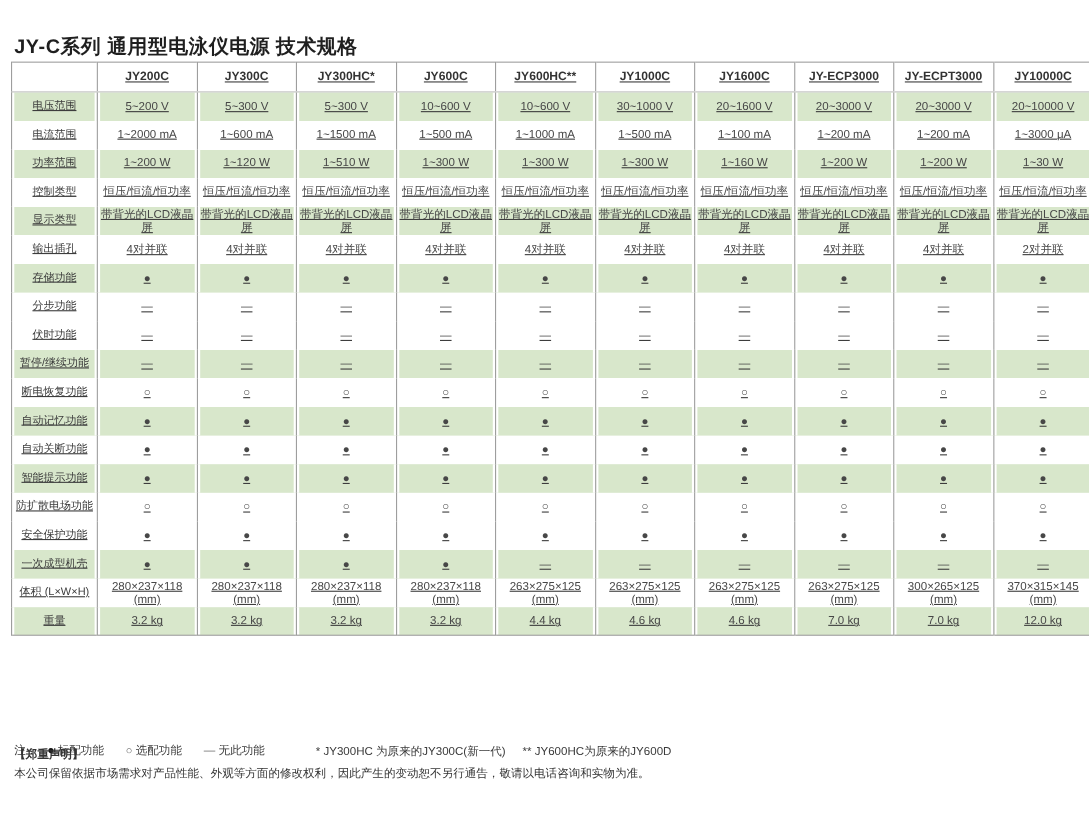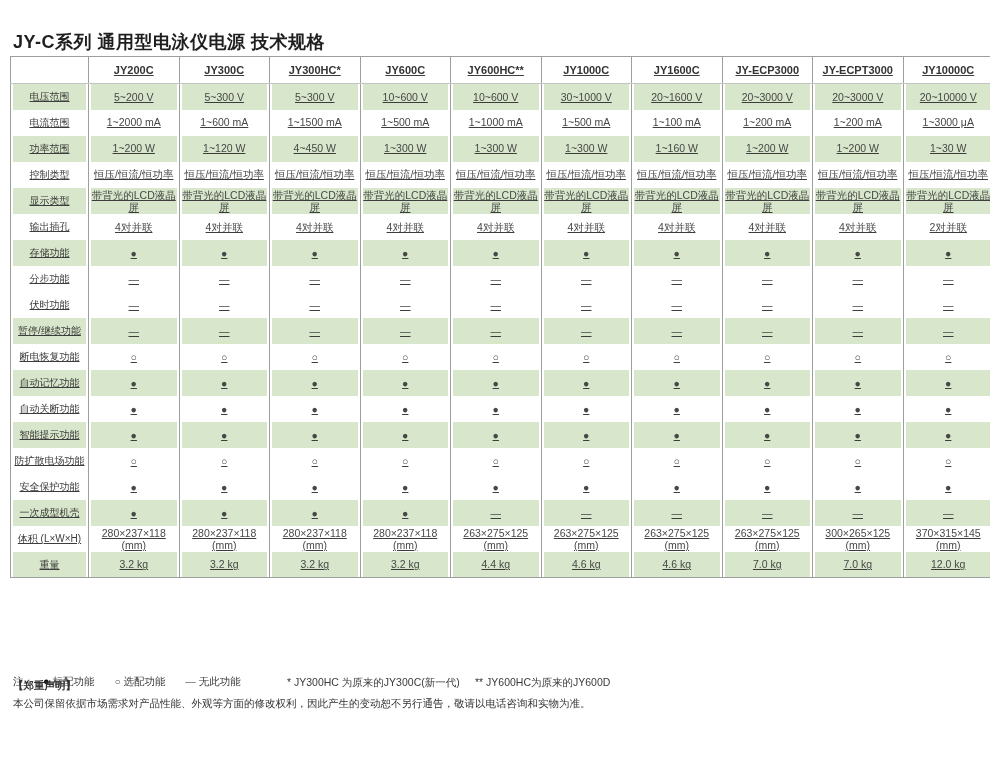--- a/index.html
+++ b/index.html
@@ -117,21 +117,21 @@
           <td>1~500 mA</td>
           <td>1~100 mA</td>
           <td>1~200 mA</td>
           <td>1~200 mA</td>
           <td>1~3000 μA</td>
         </tr>
         <tr class="green">
           <th class="rowlabel">功率范围</th>
           <td>1~200 W</td>
           <td>1~120 W</td>
-          <td>4~450 W</td>
+          <td>1~510 W</td>
           <td>1~300 W</td>
           <td>1~300 W</td>
           <td>1~300 W</td>
           <td>1~160 W</td>
           <td>1~200 W</td>
           <td>1~200 W</td>
           <td>1~30 W</td>
         </tr>
         <tr class="white">
           <th class="rowlabel">控制类型</th>

